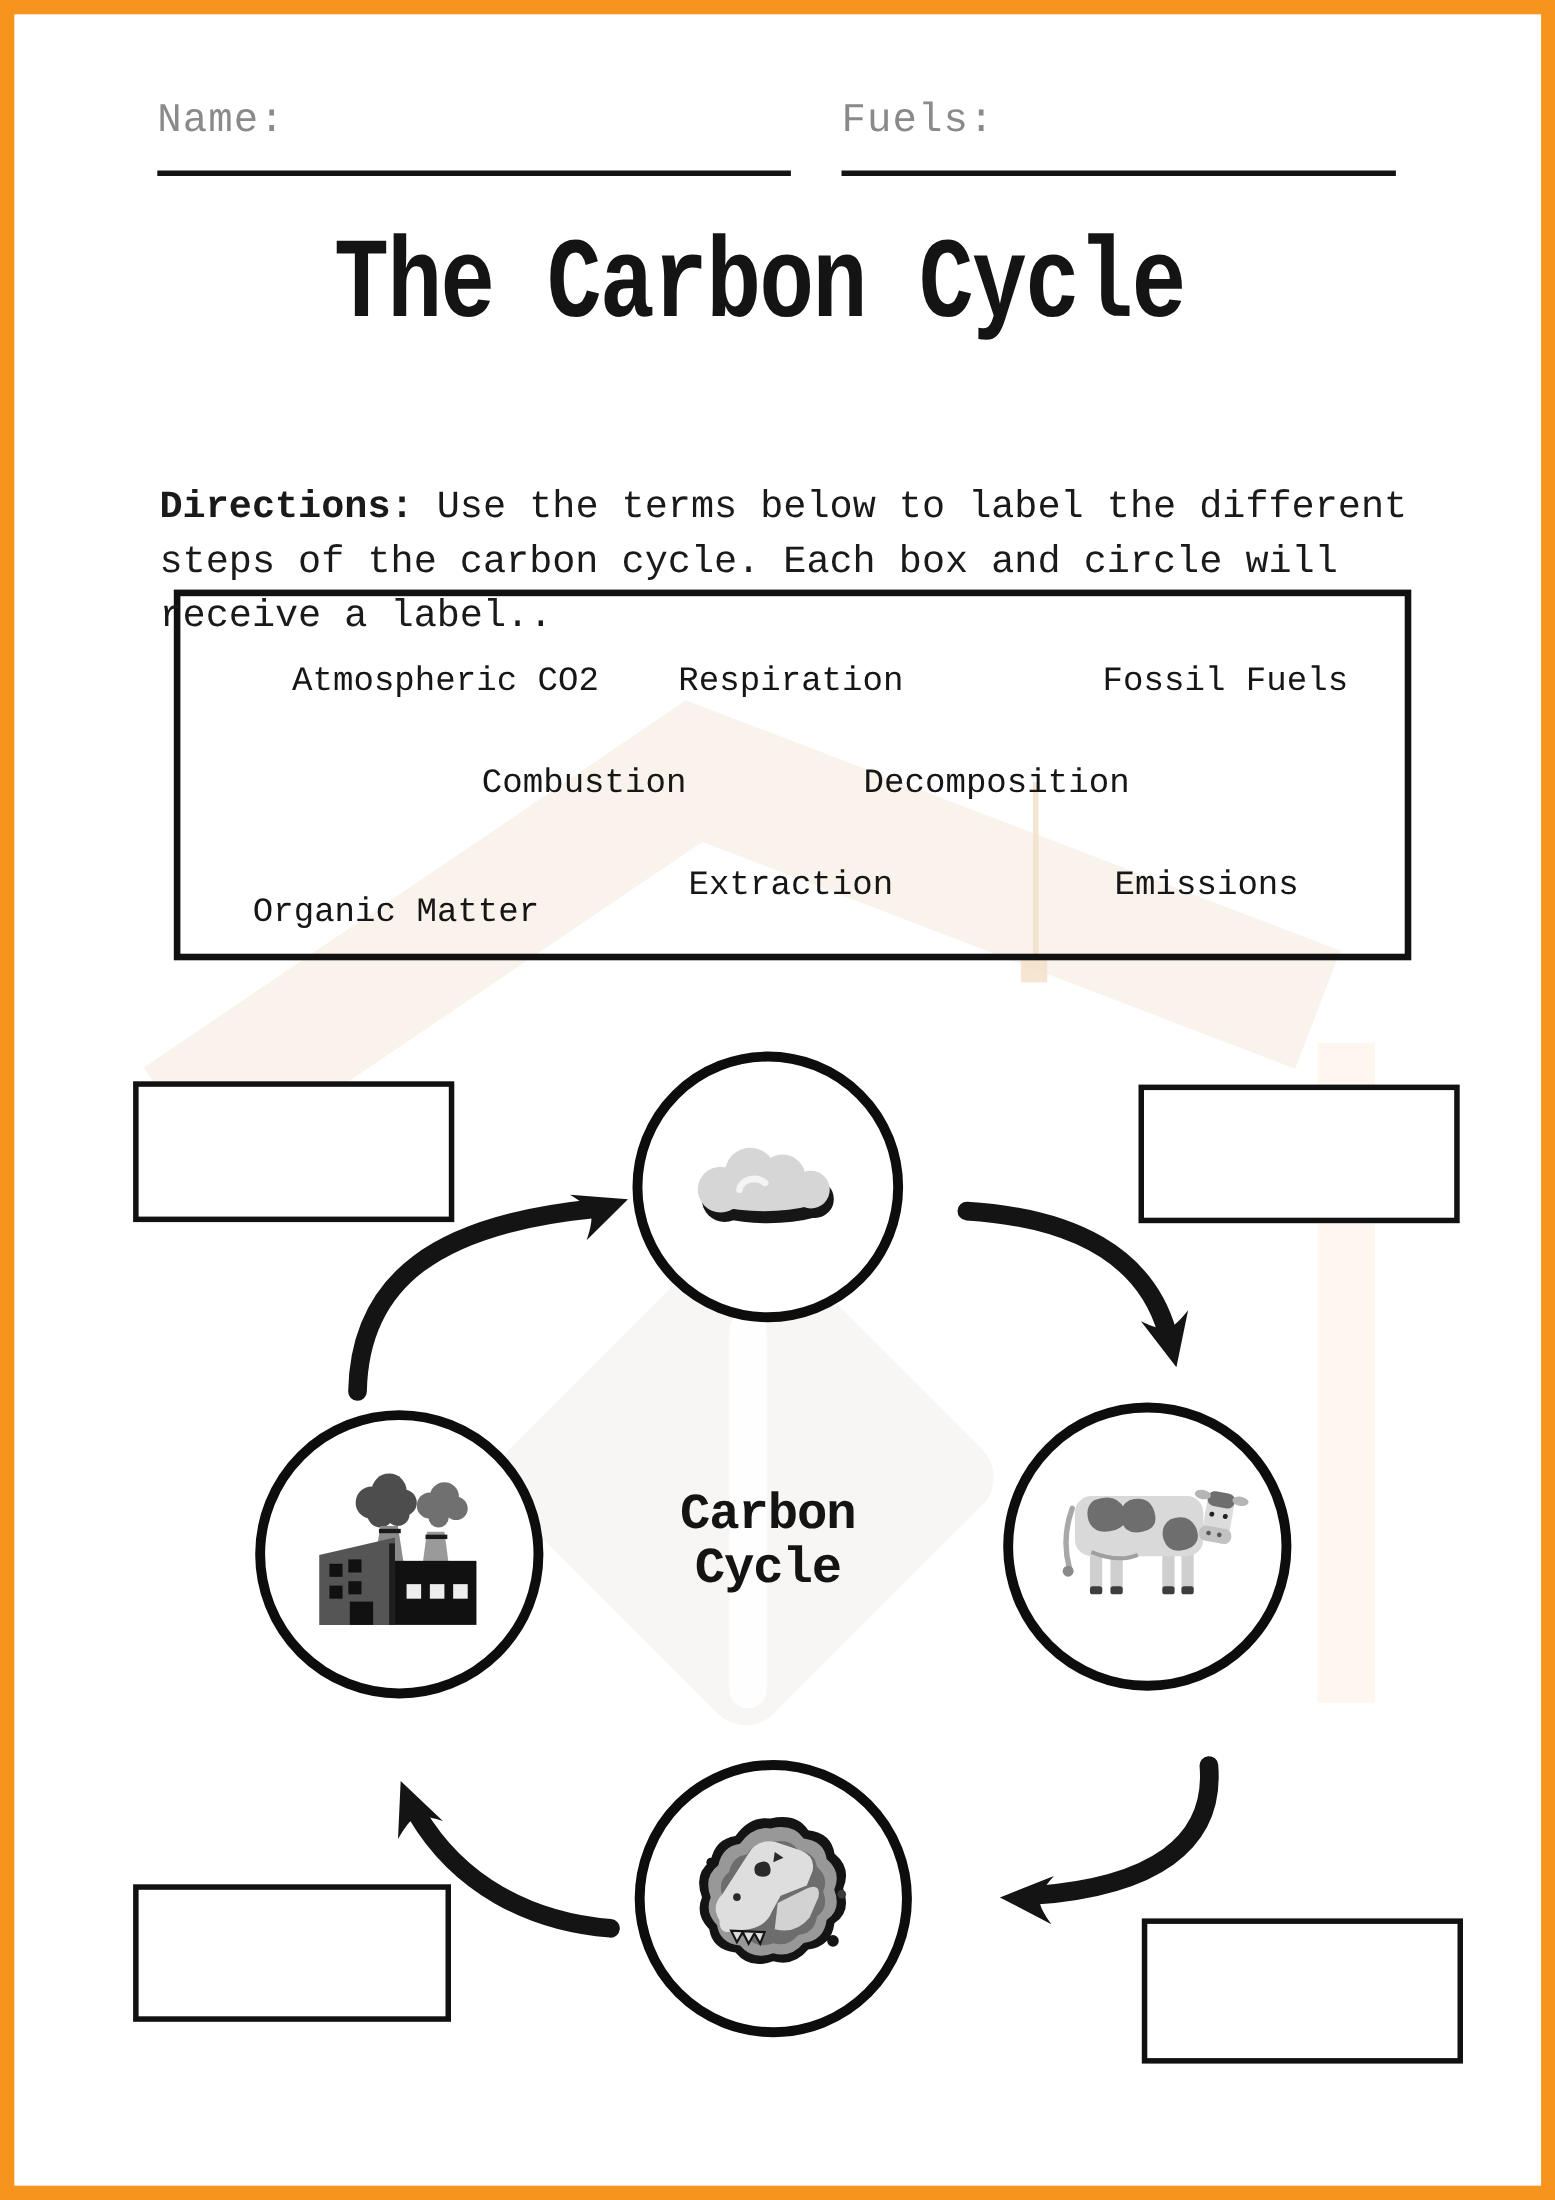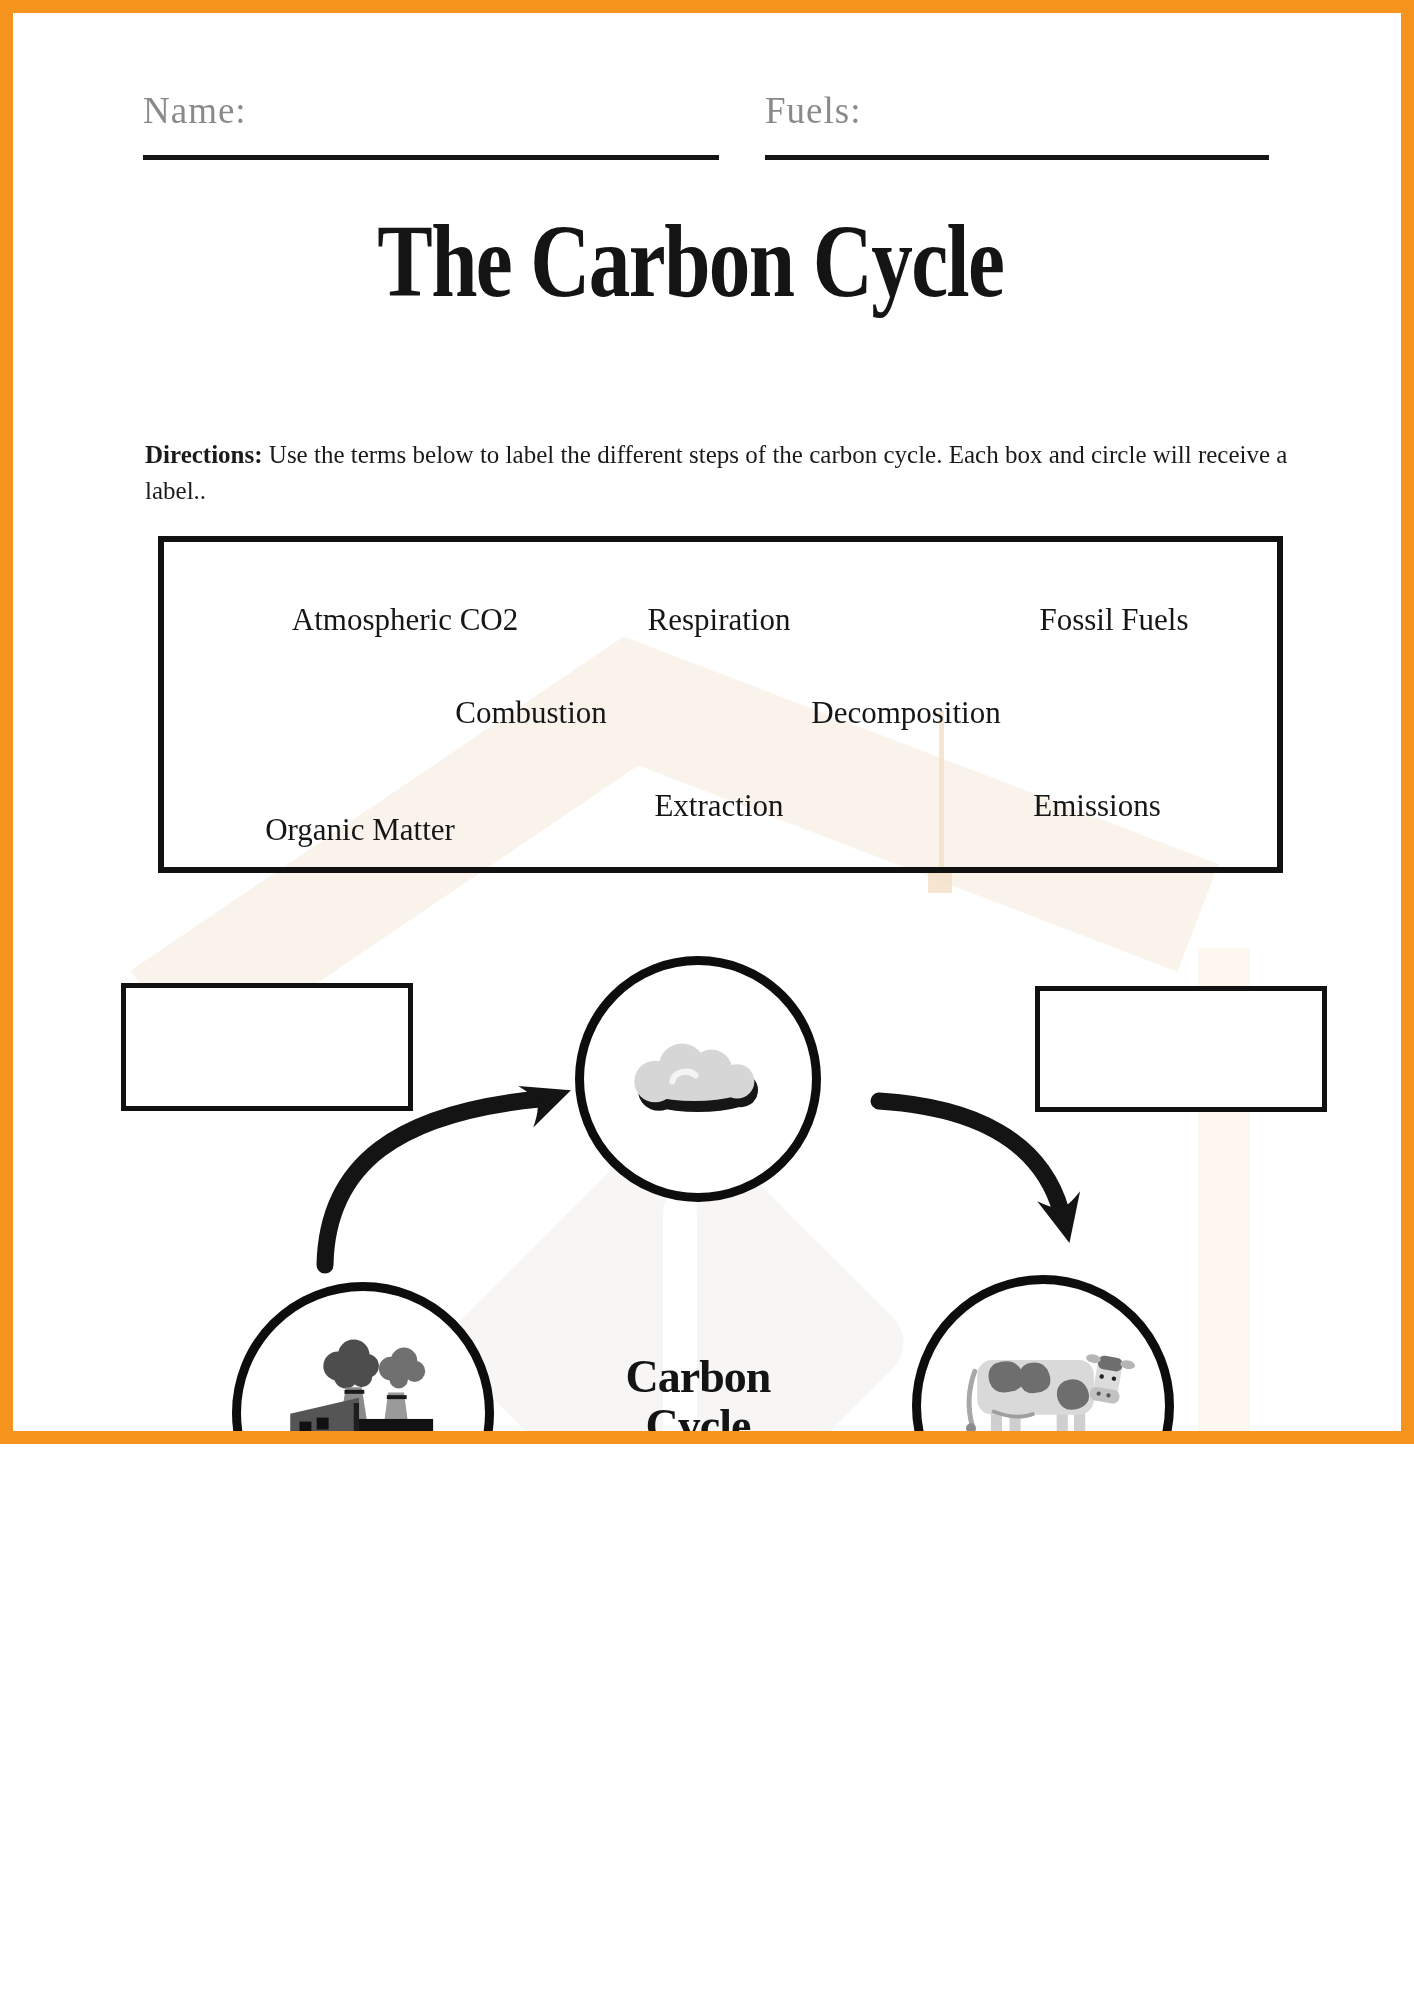--- a/index.html
+++ b/index.html
@@ -1,31 +1,31 @@
 <!DOCTYPE html>
 <html><head>
 <meta charset="utf-8">
 <style>
   html,body{margin:0;padding:0;background:#ffffff;}
   .page{
-    position:relative;width:1414px;height:1444px;box-sizing:border-box;
+    position:relative;width:1414px;height:2000px;box-sizing:border-box;
     background:#ffffff;border:13px solid #F7941D;overflow:hidden;
-    font-family:Liberation Serif, serif;color:#141414;
+    font-family:Liberation Mono, monospace;color:#141414;
   }
   
   .wm{position:absolute;left:0;top:0;width:1414px;height:2000px;z-index:0;}
   
   .field-label{position:absolute;font-size:37px;letter-spacing:1px;color:#8A8A8A;z-index:3;}
   .write-line{position:absolute;height:5px;background:#141414;z-index:3;}
   
   .title-wrap{position:absolute;left:0;top:188px;width:1414px;text-align:center;z-index:3;}
   .title{display:inline-block;font-size:104px;font-weight:700;letter-spacing:-2px;
          transform:translateX(-30px) scaleX(0.80);transform-origin:center;white-space:nowrap;}
   
-  .directions{position:absolute;left:132px;top:424px;width:1145px;font-size:25px;
+  .directions{position:absolute;left:132px;top:424px;width:1145px;font-size:35px;
               line-height:1.42;color:#1a1a1a;z-index:3;}
   .directions b{font-weight:700;}
   
   .word-bank{position:absolute;left:145px;top:523px;width:1125px;height:337px;
              border:6px solid #111;box-sizing:border-box;z-index:2;background:transparent;}
   .term{position:absolute;font-size:31px;white-space:nowrap;transform:translateX(-50%);color:#161616;}
   
   .answer-box{position:absolute;border:5px solid #111;background:#ffffff;box-sizing:border-box;z-index:2;}
   .node-circle{position:absolute;border:9px solid #0d0d0d;border-radius:50%;background:#ffffff;
                box-sizing:border-box;display:flex;align-items:center;justify-content:center;z-index:2;}

